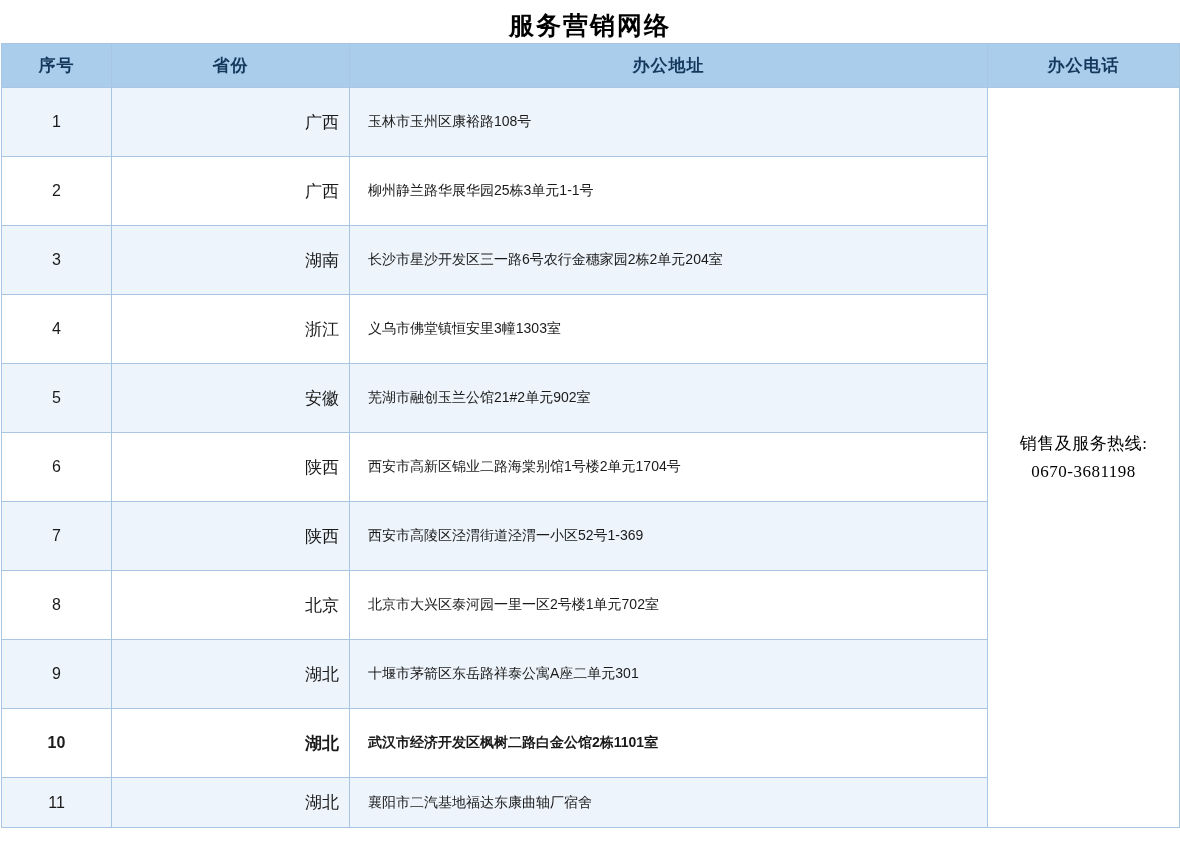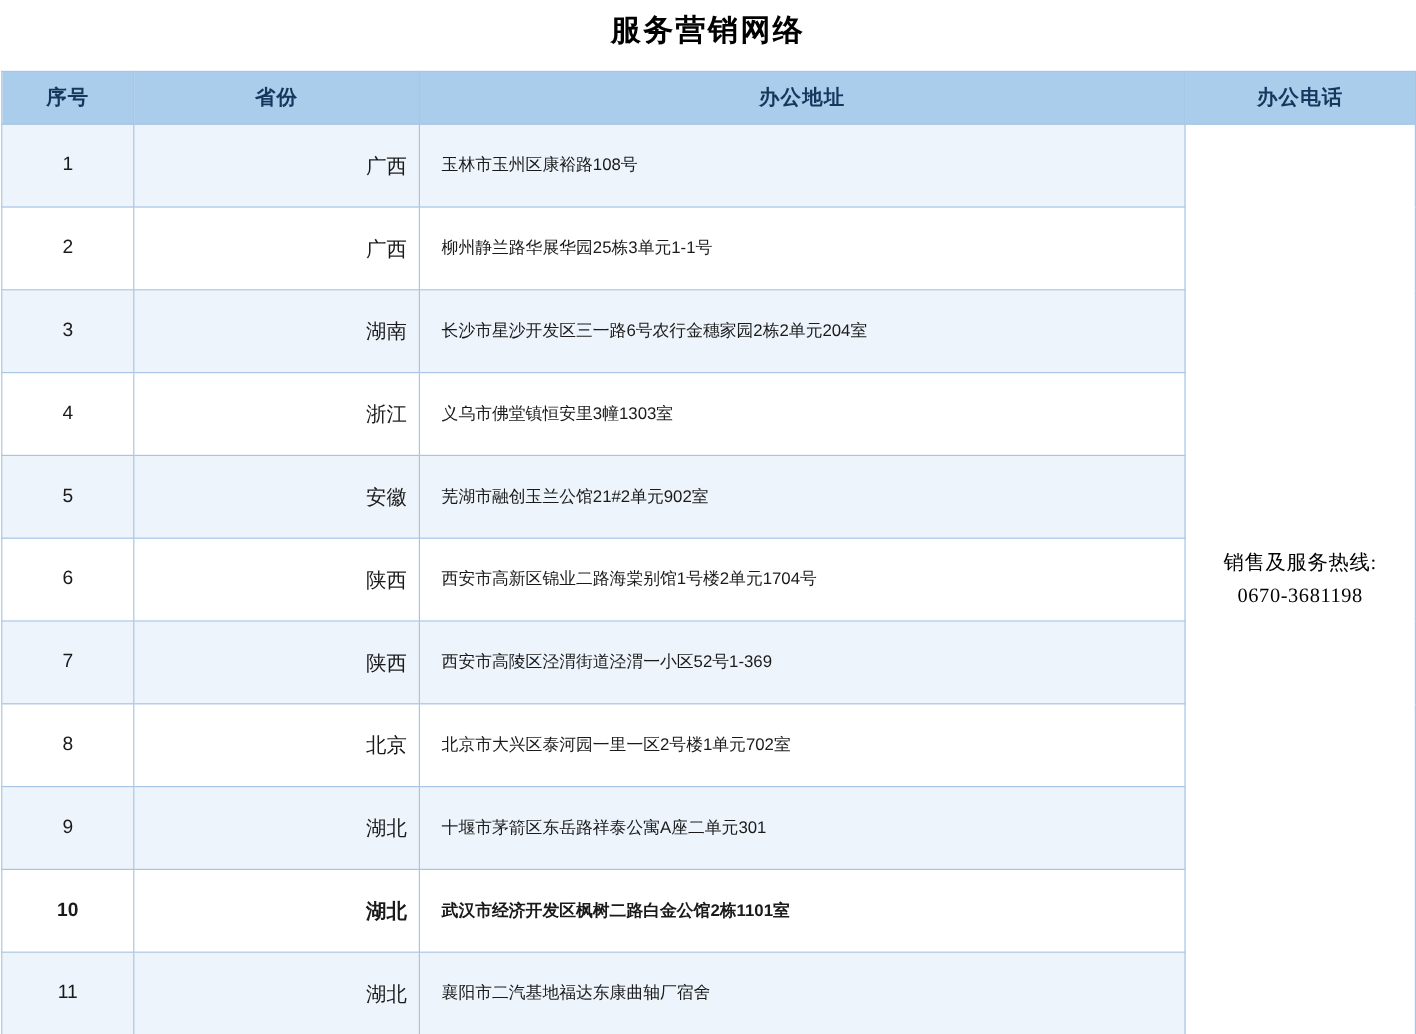--- a/index.html
+++ b/index.html
@@ -27,21 +27,21 @@
     font-size: 25px;
     letter-spacing: 2px;
     padding-top: 10px;
     padding-bottom: 1px;
     line-height: 32px;
     color: #000000;
   }
   table.network-table {
     border-collapse: collapse;
     width: 1178px;
-    margin: 16px 1px;
+    margin: 0 1px;
     table-layout: fixed;
   }
   table.network-table th,
   table.network-table td {
     border: 1px solid #a8c6e4;
     box-sizing: border-box;
   }
   thead th {
     background: #a9cdeb;
     color: #14385c;
@@ -163,21 +163,21 @@
       <tr class="row-even" style="height: 69px;">
         <td class="cell-index">9</td>
         <td class="cell-prov">湖北</td>
         <td class="cell-addr">十堰市茅箭区东岳路祥泰公寓A座二单元301</td>
       </tr>
       <tr class="row-odd" style="height: 69px; font-weight: bold;">
         <td class="cell-index">10</td>
         <td class="cell-prov">湖北</td>
         <td class="cell-addr">武汉市经济开发区枫树二路白金公馆2栋1101室</td>
       </tr>
-      <tr class="row-even" style="height: 69px;">
+      <tr class="row-even" style="height: 50px;">
         <td class="cell-index">11</td>
         <td class="cell-prov">湖北</td>
         <td class="cell-addr">襄阳市二汽基地福达东康曲轴厂宿舍</td>
       </tr>
     </tbody>
   </table>
 
 </div>
 
 </body></html>

